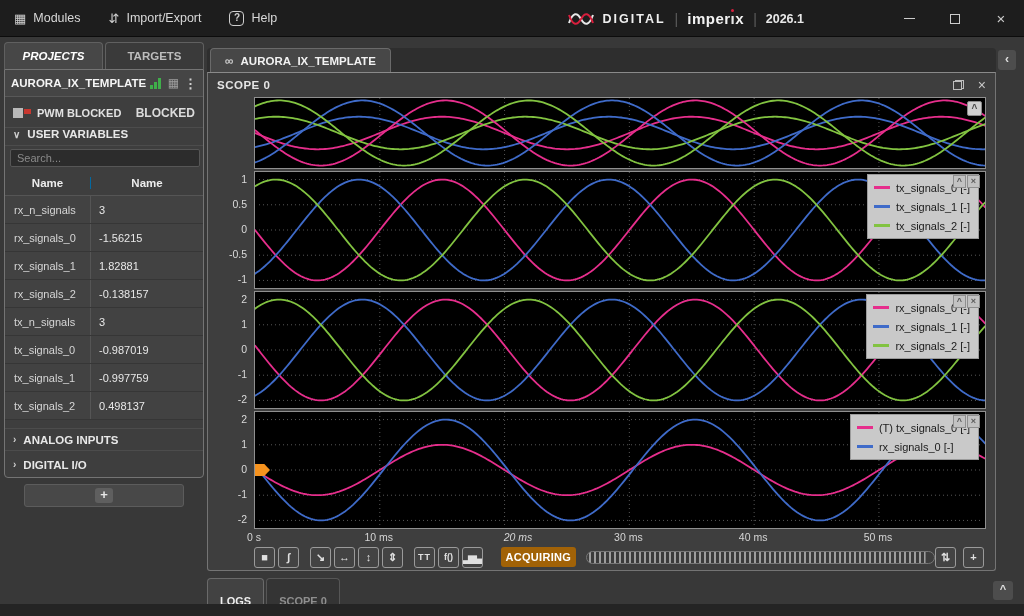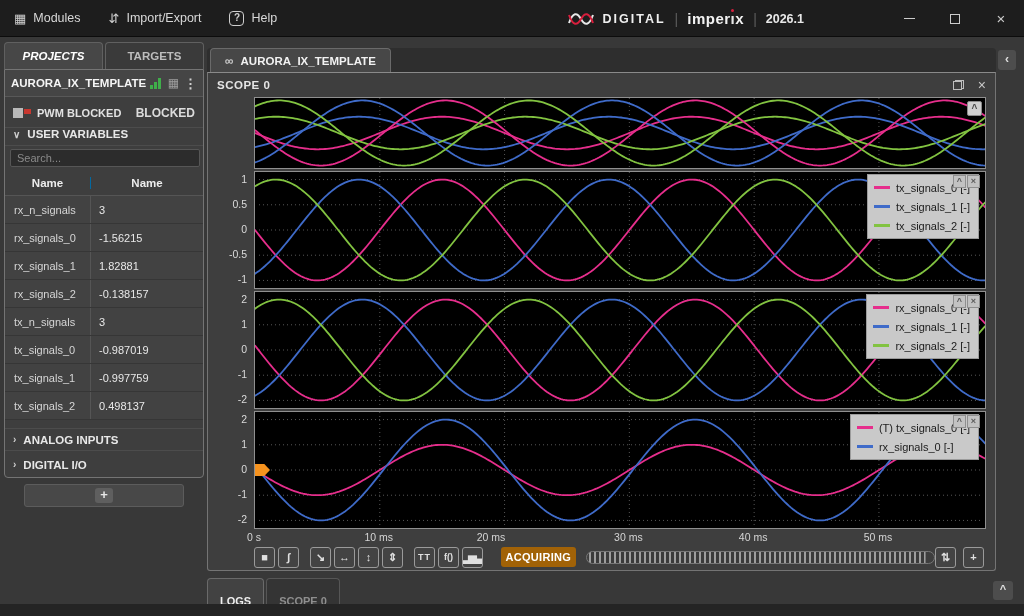--- a/index.html
+++ b/index.html
@@ -432,21 +432,21 @@
               <div class="legend-mini-btn">^</div>
               <div class="legend-mini-btn">×</div>
             </div>
           </div>
         </div>
     </div>
 
     <div class="xaxis">
         <span class="x-tick" style="left: 46px;">0 s</span>
         <span class="x-tick" style="left: 170.786px;">10 ms</span>
-        <span class="x-tick" style="left: 283px;">20 ms</span>
+        <span class="x-tick" style="left: 310px; font-style: italic;">20 ms</span>
         <span class="x-tick" style="left: 420.359px;">30 ms</span>
         <span class="x-tick" style="left: 545.145px;">40 ms</span>
         <span class="x-tick" style="left: 669.932px;">50 ms</span>
       </div>
 
     <div class="scope-toolbar">
       <span id="tb-left" style="display:flex;">
           <div class="tb-btn">■</div>
           <div class="tb-btn">∫</div>
           <div class="tb-btn gap">↘</div>

